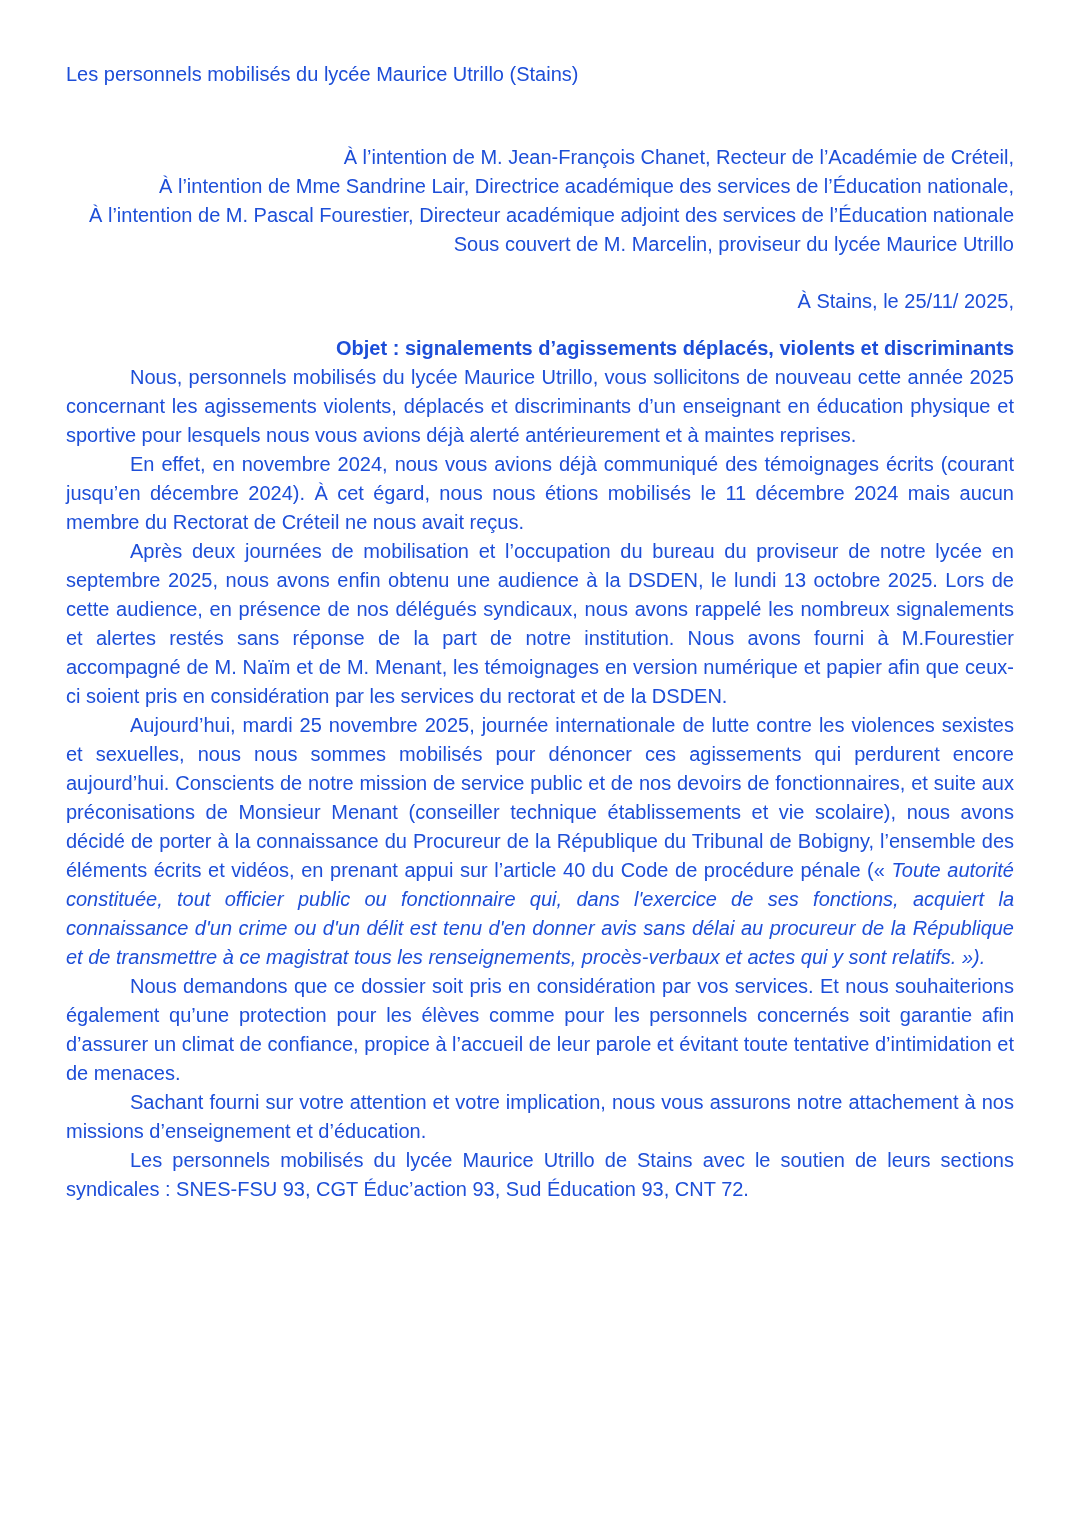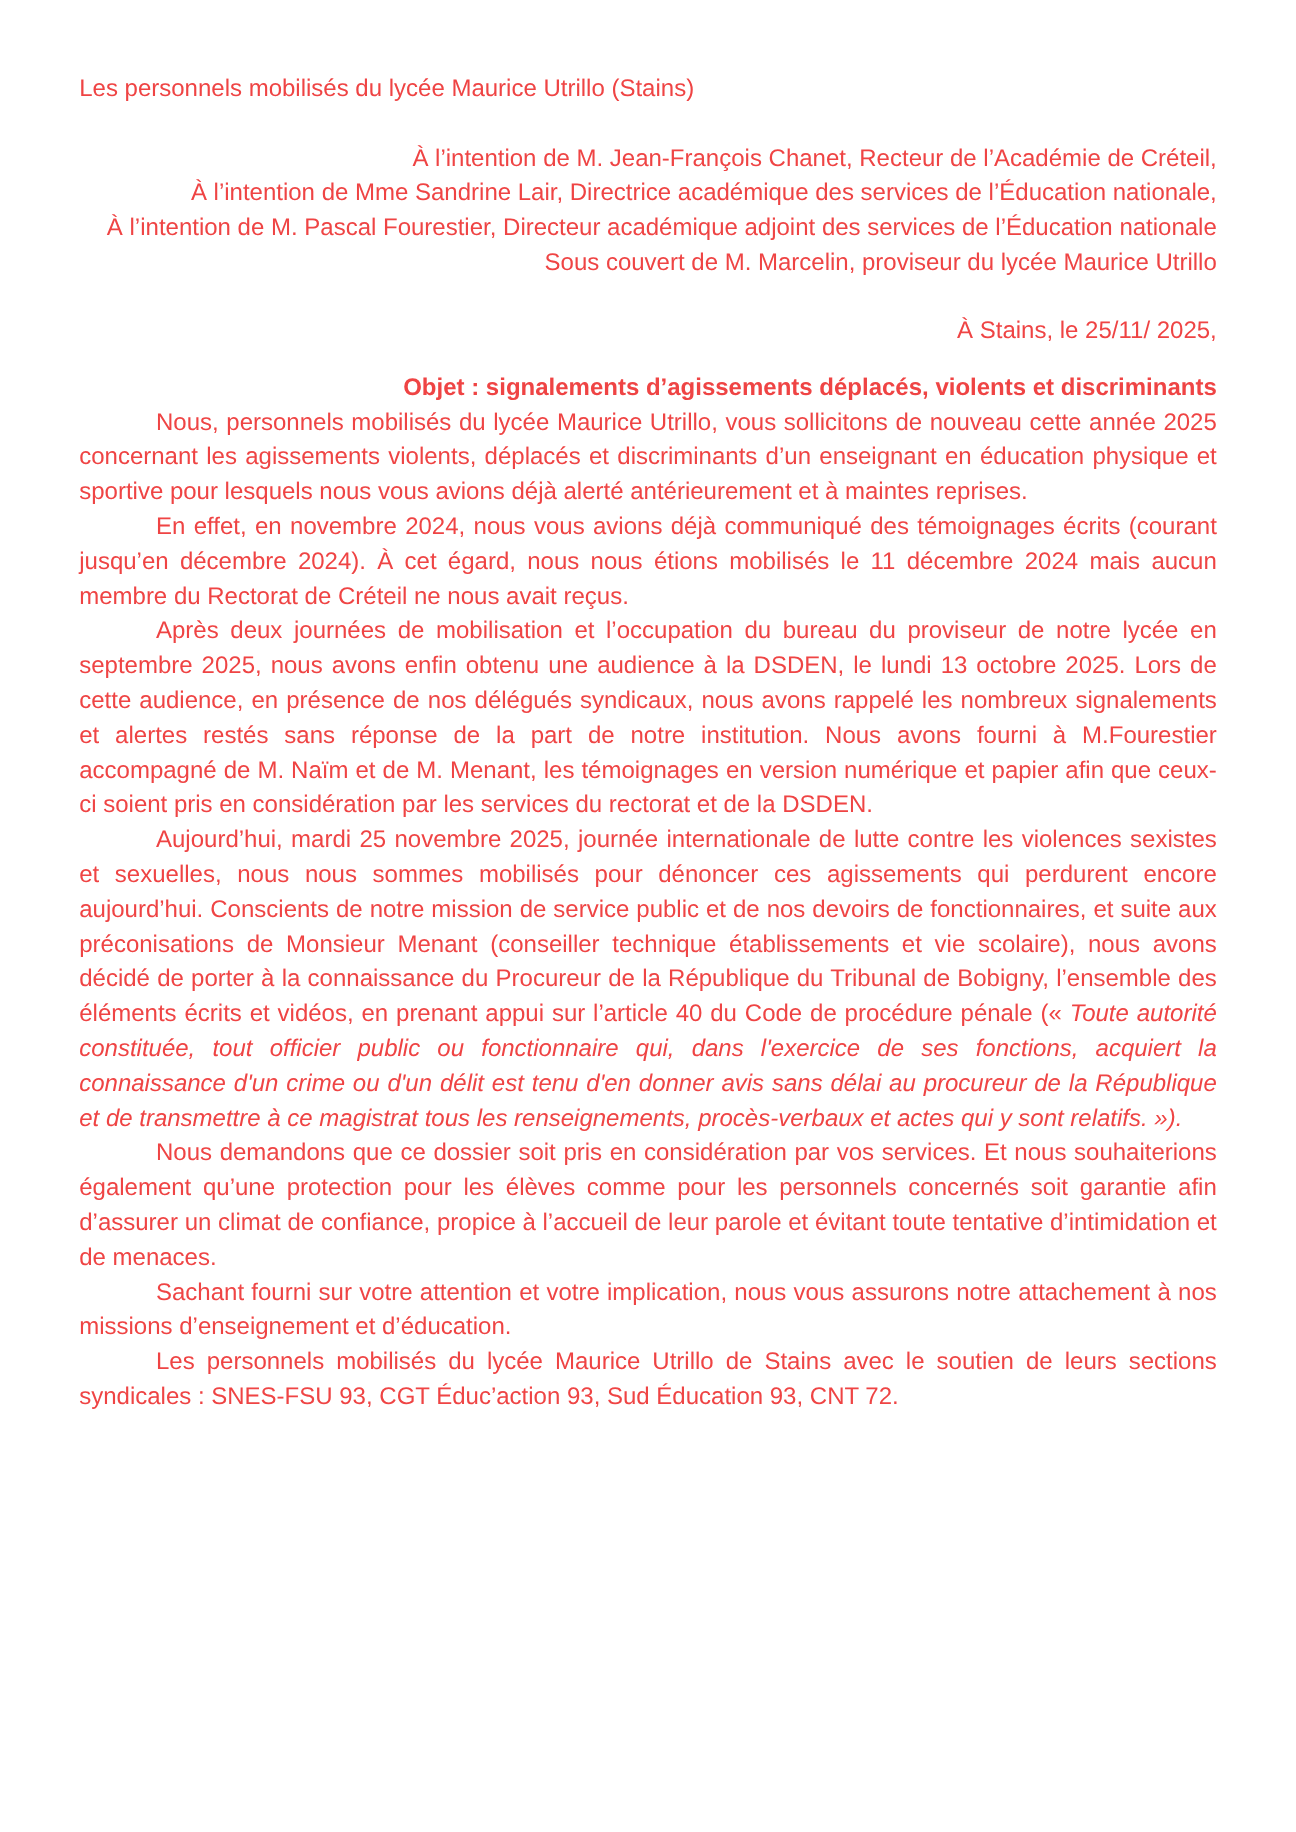--- a/index.html
+++ b/index.html
@@ -11,27 +11,27 @@
     position: relative;
     width: 1080px;
     height: 1527px;
     margin: 0 auto;
     background: #ffffff;
     box-sizing: border-box;
     padding: 60px 66px 0 66px;
     font-family: "Liberation Sans", "DejaVu Sans", sans-serif;
     font-size: 20px;
     line-height: 29px;
-    color: #ef4444;
+    color: #1d4ed8;
   }
   .sender-line {
     text-align: left;
   }
   .recipient-block {
-    margin-top: 29px;
+    margin-top: 54px;
     text-align: right;
   }
   .recipient-line {
     white-space: nowrap;
   }
   .dateline {
     margin-top: 28px;
     text-align: right;
   }
   .subject-line {

